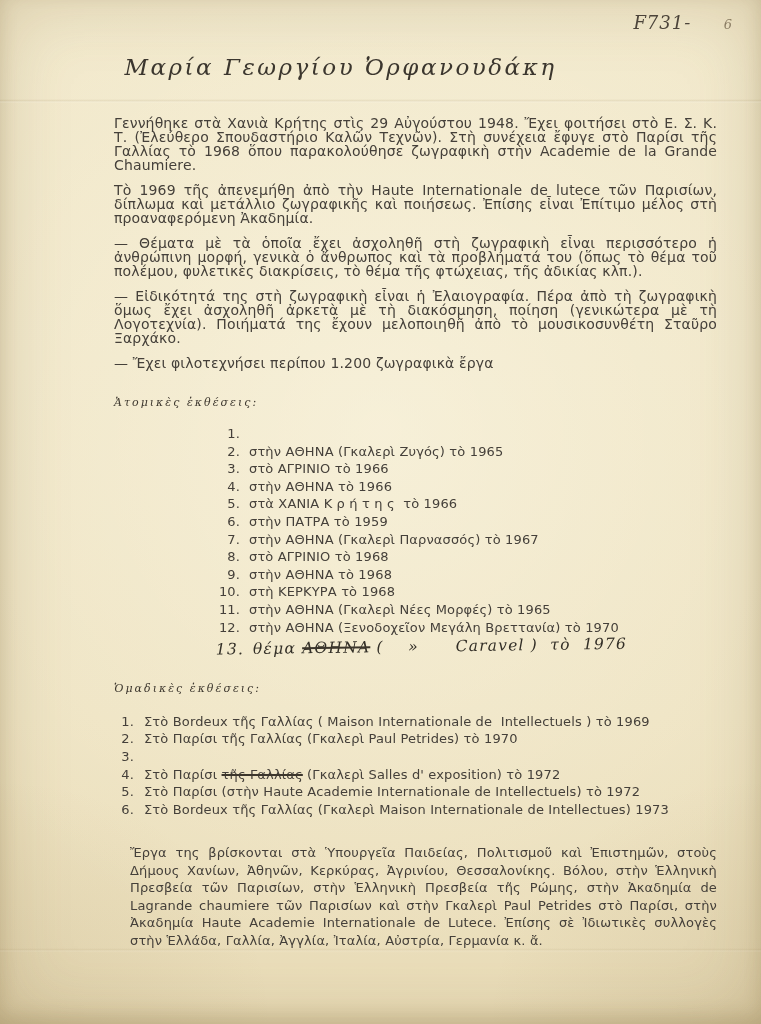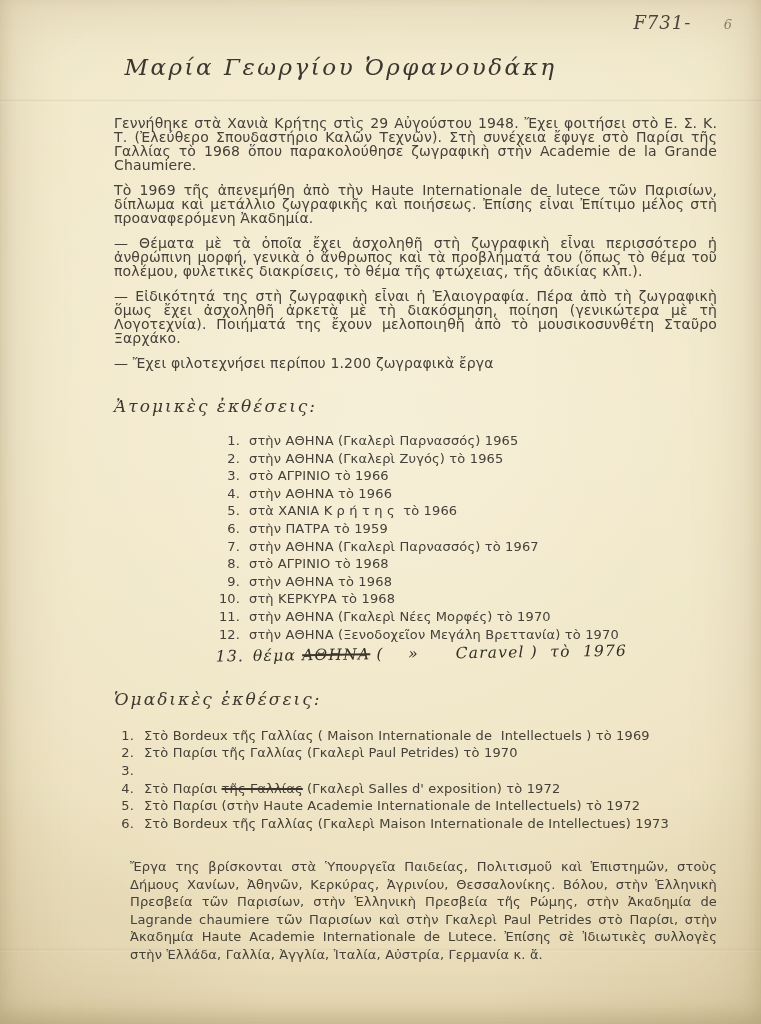--- a/index.html
+++ b/index.html
@@ -44,21 +44,21 @@
   .paragraphs{margin-top:36px;}
   .paragraphs p{
     margin:0 0 11px 0;
     font-size:14px;line-height:14px;
     text-align:justify;
     letter-spacing:.15px;
   }
   .section-heading{
     font-family:"DejaVu Serif", serif;
     font-weight:normal;font-style:italic;
-    font-size:17px;letter-spacing:2px;
+    font-size:11px;letter-spacing:2px;
     color:#3e382f;
     margin:26px 0 0 0;
   }
   .solo-list{margin:16px 0 0 100px;}
   .group-list{margin:18px 0 0 2px;}
   .list-item{
     display:flex;
     font-size:13px;line-height:17.6px;
     letter-spacing:.15px;
   }
@@ -110,21 +110,20 @@
       <p>Τὸ 1969 τῆς ἀπενεμήθη ἀπὸ τὴν Haute Internationale de lutece τῶν Παρισίων, δίπλωμα καὶ μετάλλιο ζωγραφικῆς καὶ ποιήσεως. Ἐπίσης εἶναι Ἐπίτιμο μέλος στὴ προαναφερόμενη Ἀκαδημία.</p>
       <p>—  Θέματα μὲ τὰ ὁποῖα ἔχει ἀσχοληθῆ στὴ ζωγραφικὴ εἶναι περισσότερο ἡ ἀνθρώπινη μορφή, γενικὰ ὁ ἄνθρωπος καὶ τὰ προβλήματά του (ὅπως τὸ θέμα τοῦ πολέμου, φυλετικὲς διακρίσεις, τὸ θέμα τῆς φτώχειας, τῆς ἀδικίας κλπ.).</p>
       <p>—  Εἰδικότητά της στὴ ζωγραφικὴ εἶναι ἡ Ἐλαιογραφία. Πέρα ἀπὸ τὴ ζωγραφικὴ ὅμως ἔχει ἀσχοληθῆ ἀρκετὰ μὲ τὴ διακόσμηση, ποίηση (γενικώτερα μὲ τὴ Λογοτεχνία). Ποιήματά της ἔχουν μελοποιηθῆ ἀπὸ τὸ μουσικοσυνθέτη Σταῦρο Ξαρχάκο.</p>
       <p>—  Ἔχει φιλοτεχνήσει περίπου 1.200 ζωγραφικὰ ἔργα</p>
     </div>
 
     <h2 class="section-heading">Ἀτομικὲς ἐκθέσεις:</h2>
     <div id="solo-list" class="solo-list">
         <div class="list-item">
           <span class="num">1.</span>
-          <span class="txt"><span>στὴν ΑΘΗΝΑ (Γκαλερὶ Παρνασσός) 1965</span></span>
         </div>
         <div class="list-item">
           <span class="num">2.</span>
           <span class="txt"><span>στὴν ΑΘΗΝΑ (Γκαλερὶ Ζυγός) τὸ 1965</span></span>
         </div>
         <div class="list-item">
           <span class="num">3.</span>
           <span class="txt"><span>στὸ ΑΓΡΙΝΙΟ τὸ 1966</span></span>
         </div>
         <div class="list-item">
@@ -150,21 +149,21 @@
         <div class="list-item">
           <span class="num">9.</span>
           <span class="txt"><span>στὴν ΑΘΗΝΑ τὸ 1968</span></span>
         </div>
         <div class="list-item">
           <span class="num">10.</span>
           <span class="txt"><span>στὴ ΚΕΡΚΥΡΑ τὸ 1968</span></span>
         </div>
         <div class="list-item">
           <span class="num">11.</span>
-          <span class="txt"><span>στὴν ΑΘΗΝΑ (Γκαλερὶ Νέες Μορφές) τὸ 1970</span></span>
+          <span class="txt"><span>στὴν ΑΘΗΝΑ (Γκαλερὶ Νέες Μορφές) τὸ 1965</span></span>
         </div>
         <div class="list-item">
           <span class="num">12.</span>
           <span class="txt"><span>στὴν ΑΘΗΝΑ (Ξενοδοχεῖον Μεγάλη Βρεττανία) τὸ 1970</span></span>
         </div>
         <div class="list-item handwritten">
           <span class="num">13.</span>
           <span class="txt"><span>θέμα </span><span class="strike">ΑΘΗΝΑ</span><span> (    »      Caravel )  τὸ  1976</span></span>
         </div>
       </div>

